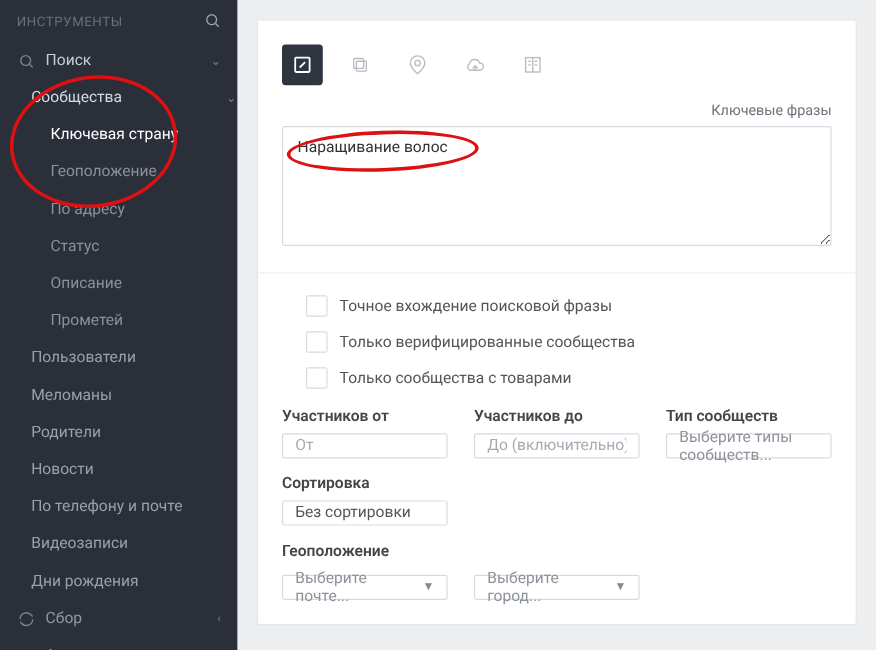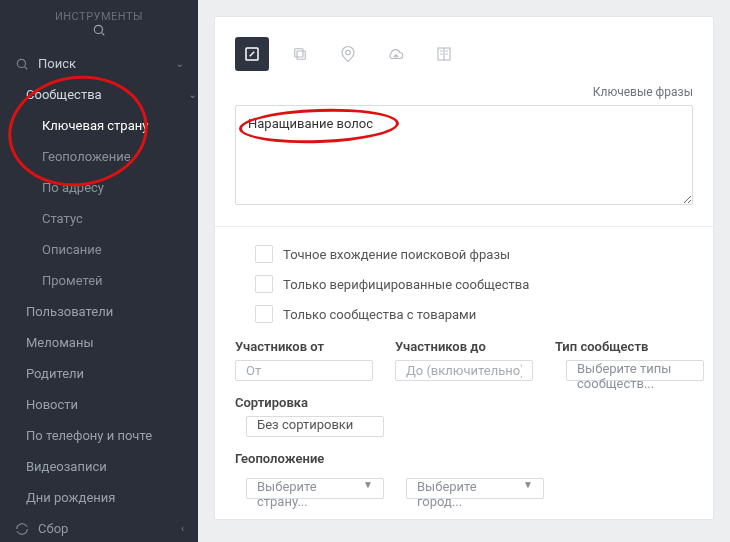--- a/index.html
+++ b/index.html
@@ -24,21 +24,20 @@
   }
   .sb-header {
     display: flex;
     align-items: center;
     justify-content: space-between;
     padding: 10px 14px 8px 14px;
     color: #6a707a;
     font-size: 11px;
     letter-spacing: 0.5px;
     text-transform: uppercase;
-    flex-direction: column;
   }
   .sb-header .search-icon { color: #9aa0aa; }
   .sb-item {
     display: flex;
     align-items: center;
     padding: 8px 14px;
     cursor: pointer;
     color: #c8ccd3;
     position: relative;
   }
@@ -158,24 +157,24 @@
     border-radius: 2px;
     padding: 0 10px;
     font-family: inherit;
     font-size: 13px;
     color: #555;
     background: #fff;
   }
   .input::placeholder { color: #a5aab2; }
   .select {
     display: flex;
+    align-items: center;
     justify-content: space-between;
     cursor: pointer;
     color: #8d929b;
-    margin-left: 11px;
   }
   .select.hasval { color: #555; }
   .select .caret { color: #888; font-size: 10px; }
 
   
   .ellipse {
     position: absolute;
     border: 3px solid #d11;
     border-radius: 50%;
     pointer-events: none;
@@ -348,21 +347,21 @@
         <div class="select hasval">
           <span>Без сортировки</span>
         </div>
       </div>
 
       <div style="grid-column:1/-1">
         <span class="field-label">Геоположение</span>
       </div>
       <div style="margin-top:-8px">
         <div class="select">
-          <span>Выберите страну...</span>
+          <span>Выберите почте...</span>
           <span class="caret">▼</span>
         </div>
       </div>
       <div style="margin-top:-8px">
         <div class="select">
           <span>Выберите город...</span>
           <span class="caret">▼</span>
         </div>
       </div>
     </div>

